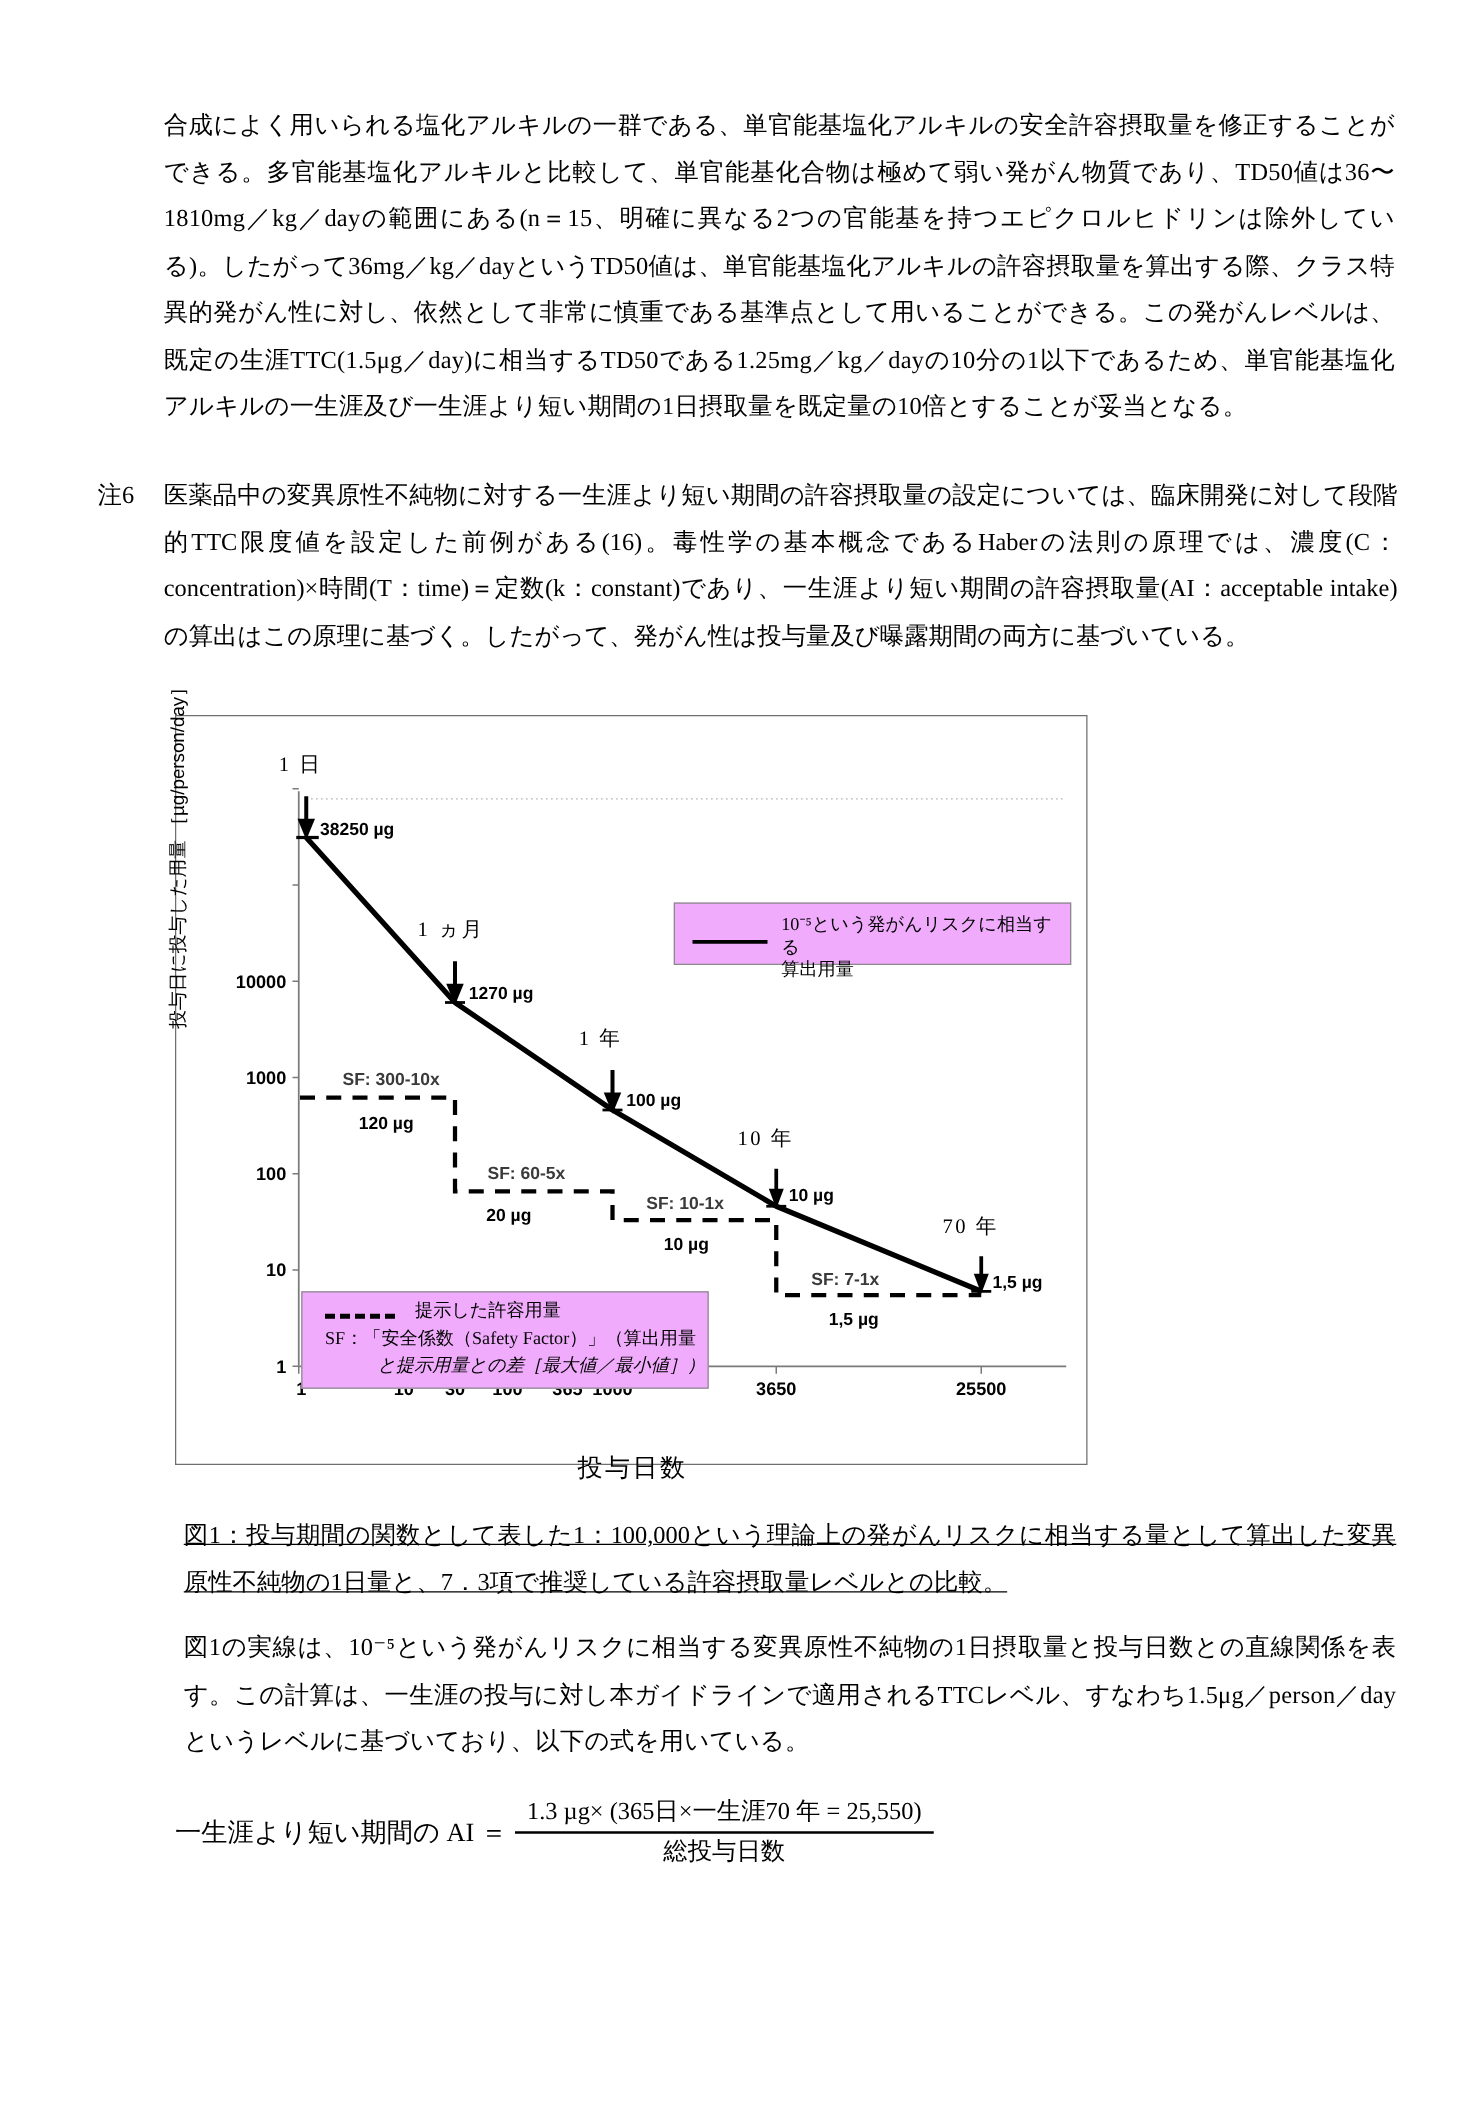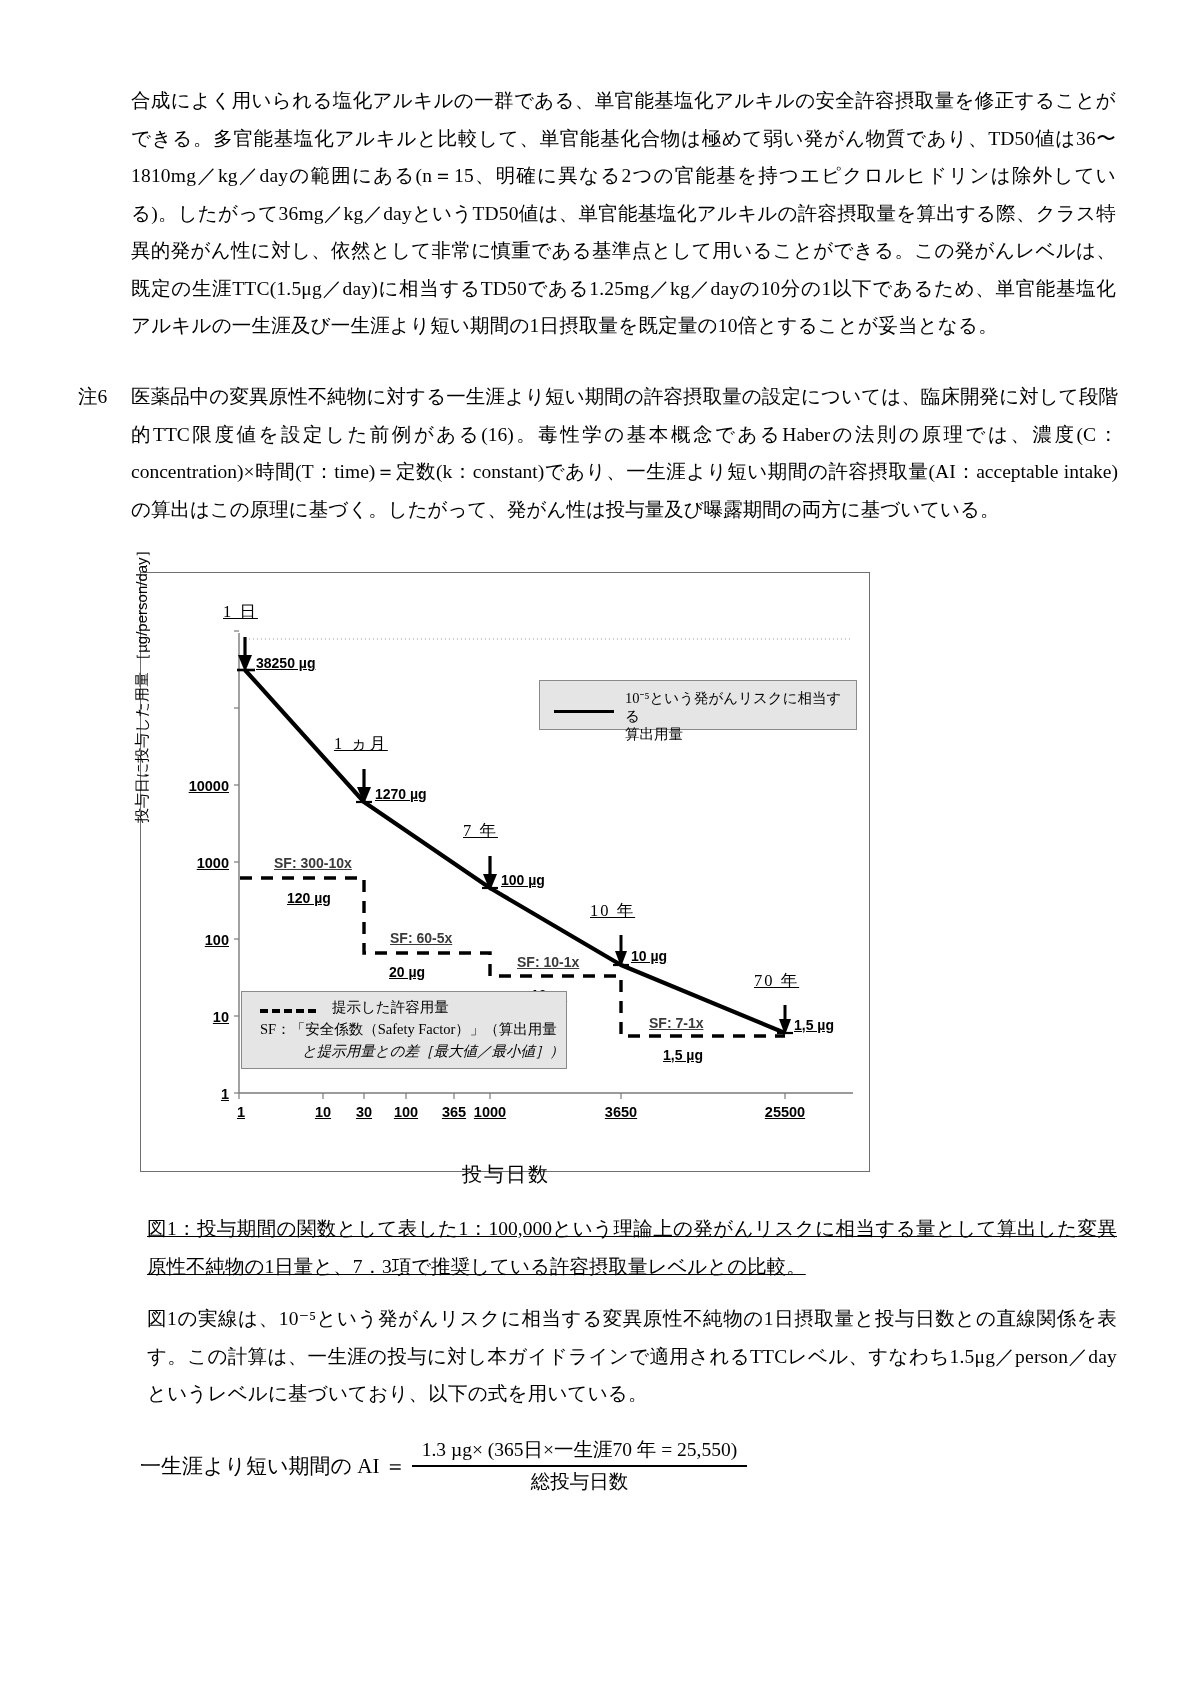--- a/index.html
+++ b/index.html
@@ -149,21 +149,20 @@
     top: 588px;
     width: 730px;
     text-align: center;
     font-size: 20px;
     letter-spacing: 2px;
   }
   .ctext {
     position: absolute;
     font-family: "Liberation Sans", sans-serif;
     white-space: nowrap;
-    text-decoration: underline;
   }
   .tick-y {
     font-size: 14.5px;
     font-weight: bold;
     text-align: right;
   }
   .tick-x {
     font-size: 14.5px;
     font-weight: bold;
     text-align: center;
@@ -178,22 +177,23 @@
     font-weight: bold;
   }
   .sf-lbl {
     font-size: 14px;
     font-weight: bold;
     color: #3a3a3a;
   }
   .legend-box {
     position: absolute;
     border: 1px solid #8a8a8a;
-    background: #e5e5e5;
+    background: #f0abfc;
     box-sizing: border-box;
+    margin-top: 42px;
   }
   .legend-top {
     left: 398px;
     top: 107px;
     width: 318px;
     height: 50px;
   }
   .legend-bottom {
     left: 100px;
     top: 418px;
@@ -331,21 +331,21 @@
     <div class="ctext tick-x" style="left:325px; top:531px; width:48px;">1000</div>
     <div class="ctext tick-x" style="left:454px; top:531px; width:52px;">3650</div>
     <div class="ctext tick-x" style="left:613px; top:531px; width:62px;">25500</div>
 
     <div class="ctext jp-period" style="left:82px; top:28px;">1 日</div>
     <div class="ctext val-lbl" style="left:115px; top:82px;">38250 µg</div>
 
     <div class="ctext jp-period" style="left:193px; top:160px;">1 ヵ月</div>
     <div class="ctext val-lbl" style="left:234px; top:213px;">1270 µg</div>
 
-    <div class="ctext jp-period" style="left:322px; top:247px;">7 年</div>
+    <div class="ctext jp-period" style="left:322px; top:247px;">1 年</div>
     <div class="ctext val-lbl" style="left:360px; top:299px;">100 µg</div>
 
     <div class="ctext jp-period" style="left:449px; top:327px;">10 年</div>
     <div class="ctext val-lbl" style="left:490px; top:375px;">10 µg</div>
 
     <div class="ctext jp-period" style="left:613px; top:397px;">70 年</div>
     <div class="ctext val-lbl" style="left:653px; top:444px;">1,5 µg</div>
 
     <div class="ctext sf-lbl" style="left:133px; top:282px;">SF: 300-10x</div>
     <div class="ctext val-lbl" style="left:146px; top:317px;">120 µg</div>

